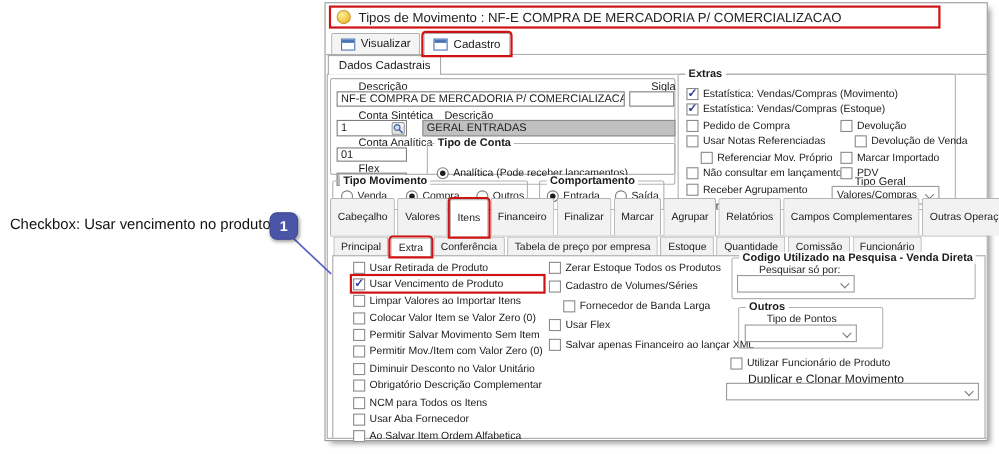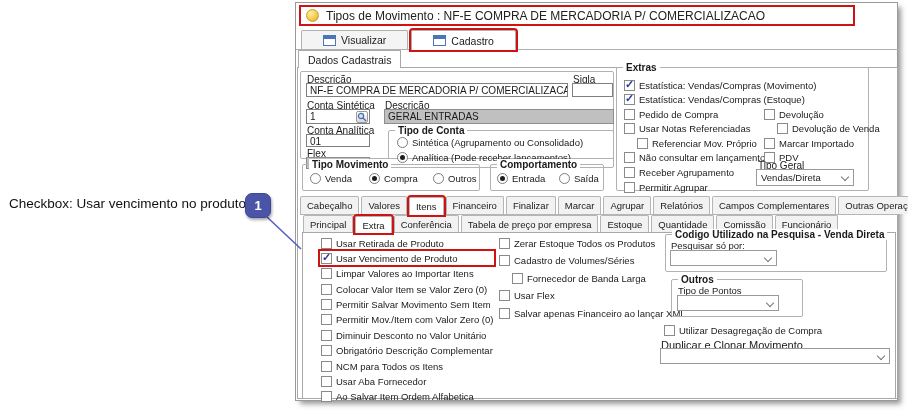--- a/index.html
+++ b/index.html
@@ -20,32 +20,32 @@
   .redbox{outline:2px solid #cf1313;outline-offset:0px;z-index:10;}
 
   
   #titlebar{left:0;top:0;width:603px;height:26px;}
   #title-hl{left:3px;top:2px;width:556px;height:21px;border:2px solid #cf1313;display:flex;align-items:center;gap:7px;padding-left:5px;}
   .ball{width:13px;height:13px;border-radius:50%;background:radial-gradient(circle at 35% 30%,#ffef9e,#f3c84a 60%,#d99b22);border:1px solid #c99f35;}
   #title-text{font-size:12px;color:#222;white-space:nowrap;}
 
   
   #viewtabs{left:0;top:26px;width:603px;height:21px;border-bottom:1px solid #b0b0b0;display:flex;align-items:flex-end;padding-left:5px;gap:3px;}
-  .vtab{height:19px;display:flex;align-items:center;gap:5px;padding:2px 21px;border:1px solid #b0b0b0;border-bottom:none;
+  .vtab{height:19px;display:flex;align-items:center;gap:5px;padding:2px 8px;border:1px solid #b0b0b0;border-bottom:none;
     border-radius:2px 2px 0 0;background:#f4f4f4;font-size:10.5px;position:relative;margin-top:34px;}
   .vtab.selected{background:#fff;height:20px;margin-bottom:-1px;z-index:3;}
   .formicon{width:13px;height:11px;border:1px solid #4a76b8;background:#fff;position:relative;flex:0 0 auto;}
   .formicon::before{content:"";position:absolute;left:0;top:0;right:0;height:3px;background:#4a76b8;}
 
   
   #pagetab{left:2px;top:47px;height:18px;padding:3px 9px;border:1px solid #a8a8a8;border-bottom:none;background:#fff;
     font-size:10.5px;z-index:2;white-space:nowrap;}
   #panel{left:1px;top:64px;width:601px;height:332px;border:1px solid #a8a8a8;background:#fff;}
 
-  .lbl{font-size:10px;white-space:nowrap;color:#1a1a1a;}
+  .lbl{font-size:10px;white-space:nowrap;color:#1a1a1a;margin-left:19px;}
   .inp{border:1px solid #7f7f7f;background:#fff;font-size:10px;padding:1px 3px;white-space:nowrap;overflow:hidden;}
   .inp.disabled{background:#c0c0c0;border-color:#8e8e8e;}
   .group{border:1px solid #b2b2b2;border-radius:2px;position:absolute;}
   .group>.legend{position:absolute;top:-6px;left:6px;background:#fff;padding:0 3px;font-size:10px;white-space:nowrap;font-weight:bold;}
 
   
   .cbrow{display:flex;align-items:center;gap:4px;height:12px;position:relative;}
   .cb{width:11px;height:11px;border:1px solid #8a8a8a;background:#fff;position:relative;flex:0 0 auto;}
   .cbrow.checked .cb::after{content:"\2713";position:absolute;left:0px;top:-3px;font-size:11px;font-weight:bold;color:#2b3f9e;}
   .cblbl{font-size:9.5px;white-space:nowrap;}
@@ -58,21 +58,21 @@
 
   
   .dd{border:1px solid #9a9a9a;background:#fff;position:absolute;font-size:9.5px;padding:2px 14px 0 4px;white-space:nowrap;overflow:hidden;}
   .chev{position:absolute;right:5px;top:4px;width:6px;height:6px;border-right:1.5px solid #777;border-bottom:1.5px solid #777;transform:rotate(45deg);}
 
   
   .tabrow{position:absolute;display:flex;align-items:flex-end;}
   .tab{height:17px;padding:2px 6px;border:1px solid #b5b5b5;border-bottom:none;border-radius:2px 2px 0 0;background:#f2f2f2;
     font-size:9.5px;white-space:nowrap;display:flex;align-items:center;position:relative;margin-right:2px;}
   #tabs-row1{left:2px;top:127px;width:598px;height:20px;border-bottom:1px solid #b5b5b5;}
-  #tabs-row1 .tab{height:18px;}
+  #tabs-row1 .tab{height:34px;}
   #tabs-row2{left:5px;top:147px;width:594px;height:17px;}
   .tab.selected{background:#fff;margin-bottom:-1px;z-index:4;}
 
   #page{left:4px;top:164px;width:594px;height:167px;border:1px solid #a8a8a8;background:#fff;}
   .cblist{position:absolute;display:flex;flex-direction:column;}
   #page-col1{left:18px;top:4px;gap:3.4px;}
   #page-col2{left:196px;top:4px;gap:5.5px;}
   #extras-col1{left:7px;top:11px;gap:2.6px;}
   #extras-col2{left:147px;top:40px;gap:2.6px;}
 
@@ -133,24 +133,20 @@
       <div class="abs lbl" style="left:84px;top:28px;">Descrição</div>
       <div class="abs inp disabled" style="left:83px;top:37px;width:230px;height:15px;">GERAL ENTRADAS</div>
 
       <div class="abs lbl" style="left:6px;top:43px;margin-top:0;top:53px;">Conta Analítica</div>
       <div class="abs inp" style="left:5px;top:62px;width:64px;height:13px;">01</div>
       <div class="abs lbl" style="left:6px;top:76px;">Flex</div>
       <div class="abs inp disabled" style="left:5px;top:85px;width:64px;height:12px;font-size:9px;padding-top:0;">1.01</div>
 
       <div class="group" style="left:87px;top:58px;width:226px;height:40px;height:38px;top:58px;">
         <div class="legend">Tipo de Conta</div>
-        <div class="radrow" style="left:8px;top:6px;">
-          <span class="rad"></span>
-          <span class="radlbl">Sintética (Agrupamento ou Consolidado)</span>
-        </div>
         <div class="radrow sel" style="left:8px;top:21px;">
           <span class="rad"></span>
           <span class="radlbl">Analítica (Pode receber lançamentos)</span>
         </div>
       </div>
     </div>
 
     <div class="group" style="left:4px;top:96px;width:178px;height:27px;">
       <div class="legend">Tipo Movimento</div>
       <div class="radrow" style="left:7px;top:8px;">
@@ -230,21 +226,21 @@
             <span class="cb"></span>
             <span class="cblbl">Marcar Importado</span>
           </div>
           <div class="cbrow">
             <span class="cb"></span>
             <span class="cblbl">PDV</span>
           </div>
         </div>
       <div class="abs lbl" style="left:141px;top:92px;font-size:10px;">Tipo Geral</div>
       <div class="dd" style="left:139px;top:101px;width:98px;height:17px;">
-        <span>Vendas/Direta</span>
+        <span>Valores/Compras</span>
         <span class="chev"></span>
       </div>
     </div>
 
     <div class="tabrow" id="tabs-row1">
 
     <div class="tab">
           <span>Cabeçalho</span>
         </div>
         <div class="tab">
@@ -389,21 +385,21 @@
         <div class="legend">Outros</div>
         <div class="abs lbl" style="left:6px;top:5px;font-size:9.5px;">Tipo de Pontos</div>
         <div class="dd" style="left:5px;top:15px;width:102px;height:16px;">
           <span></span>
           <span class="chev"></span>
         </div>
       </div>
 
       <div class="cbrow abs" style="left:361px;top:91px;">
         <span class="cb"></span>
-        <span class="cblbl">Utilizar Desagregação de Compra</span>
+        <span class="cblbl">Utilizar Funcionário de Produto</span>
       </div>
 
       <div class="abs lbl" style="left:358px;top:106px;font-size:11px;">Duplicar e Clonar Movimento</div>
       <div class="dd" style="left:357px;top:115px;width:230px;height:16px;">
         <span></span>
         <span class="chev"></span>
       </div>
     </div>
 
   </div>

